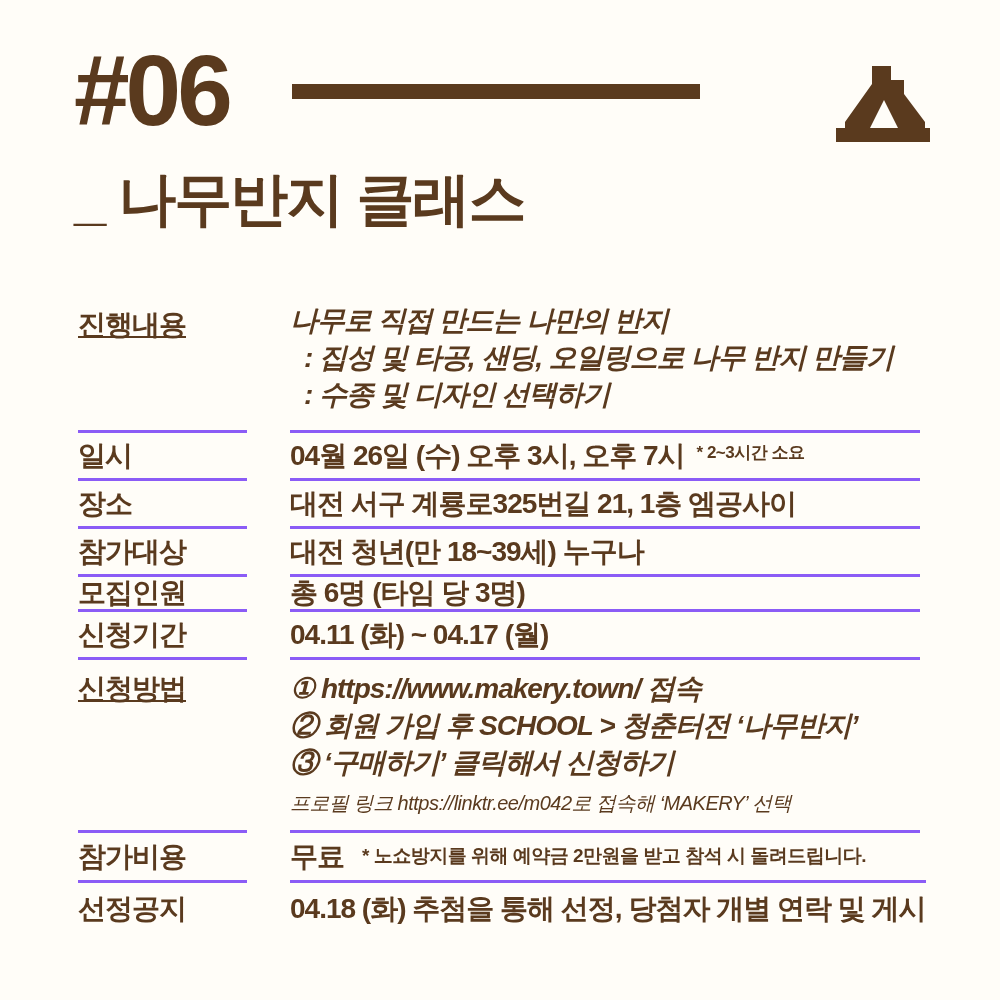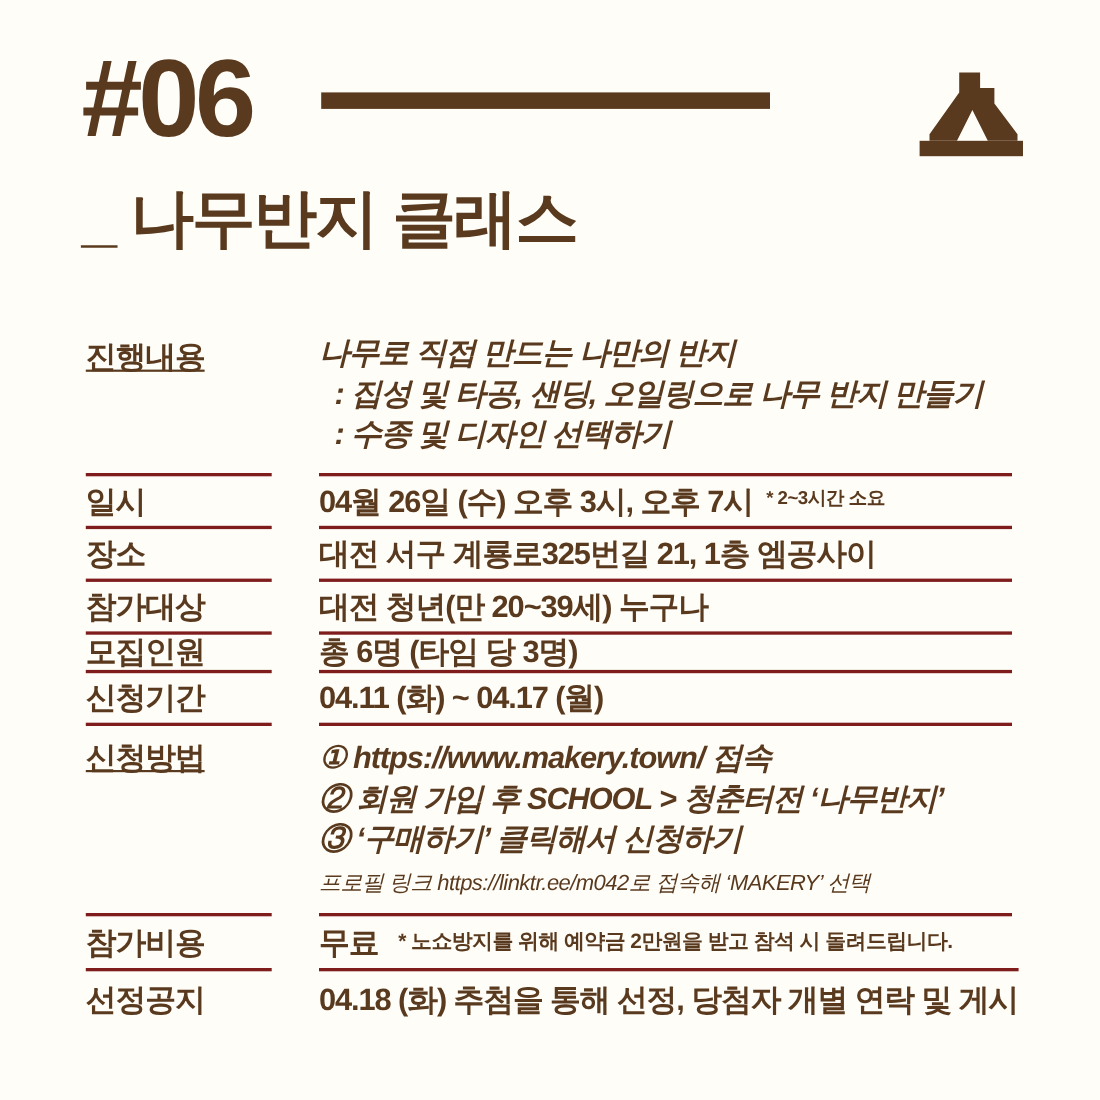--- a/index.html
+++ b/index.html
@@ -36,21 +36,21 @@
   }
 
   
   .sheet { position: absolute; left: 78px; top: 298px; width: 842px; }
   .row { display: flex; box-sizing: border-box; }
   .cell-l { width: 169px; flex: none; display: flex; align-items: center;
             font-size: 28px; font-weight: 800; letter-spacing: -1px; }
   .gap    { width: 43px; flex: none; }
   .cell-c { flex: 1; display: flex; align-items: center;
             font-size: 28px; font-weight: 800; letter-spacing: -1px; white-space: nowrap; }
-  .bt .cell-l, .bt .cell-c { border-top: 3px solid #7f1d1d; }
+  .bt .cell-l, .bt .cell-c { border-top: 3px solid #8b5cf6; }
 
   .r-progress { height: 132px; }
   .r-single   { height: 48px; }
   .r-cap      { height: 35px; }
   .r-method   { height: 173px; }
   .r-fee      { height: 50px; }
   .r-final    { height: 54px; }
 
   .top-align .cell-l { align-items: flex-start; padding-top: 8px; text-decoration: underline; }
   .top-align .cell-c { flex-direction: column; align-items: flex-start;
@@ -109,21 +109,21 @@
 
     <div class="row r-single bt">
       <div class="cell-l">장소</div>
       <div class="gap"></div>
       <div class="cell-c">대전 서구 계룡로325번길 21, 1층 엠공사이</div>
     </div>
 
     <div class="row r-single bt">
       <div class="cell-l">참가대상</div>
       <div class="gap"></div>
-      <div class="cell-c">대전 청년(만 20~39세) 누구나</div>
+      <div class="cell-c">대전 청년(만 18~39세) 누구나</div>
     </div>
 
     <div class="row r-cap bt">
       <div class="cell-l">모집인원</div>
       <div class="gap"></div>
       <div class="cell-c">총 6명 (타임 당 3명)</div>
     </div>
 
     <div class="row r-single bt">
       <div class="cell-l">신청기간</div>

